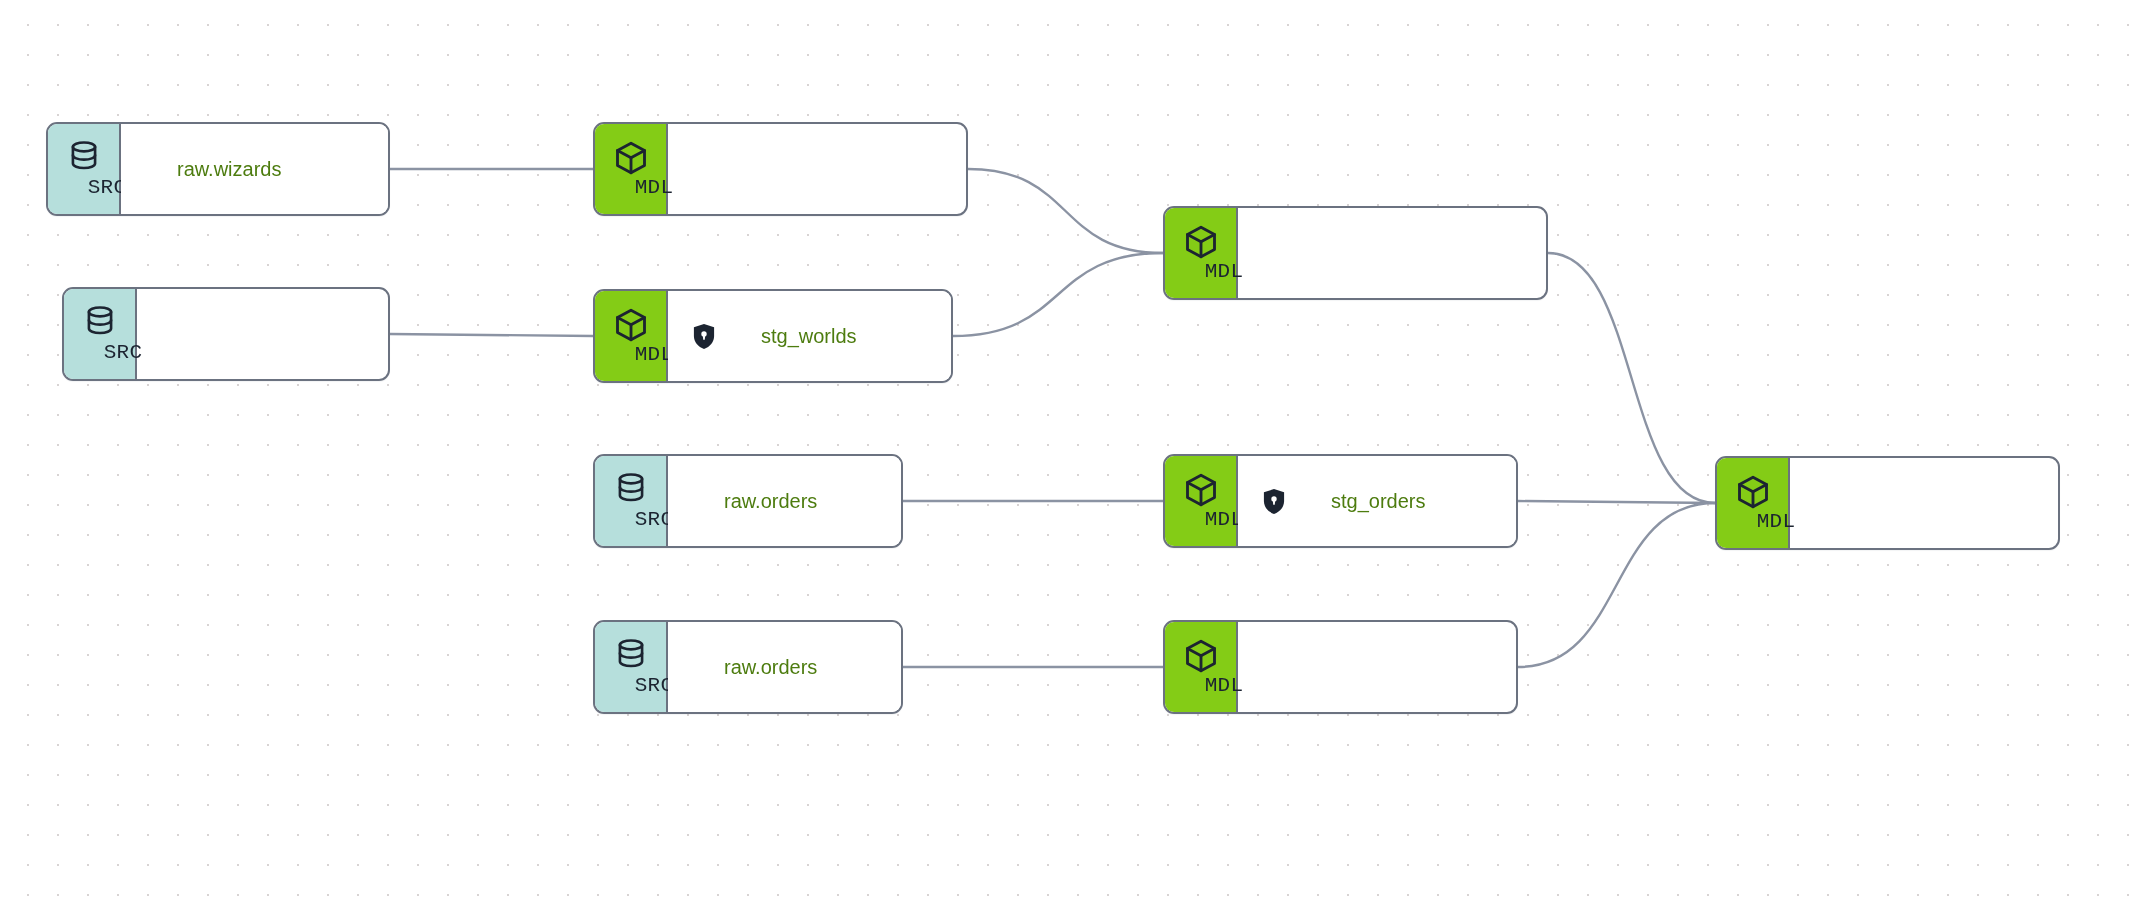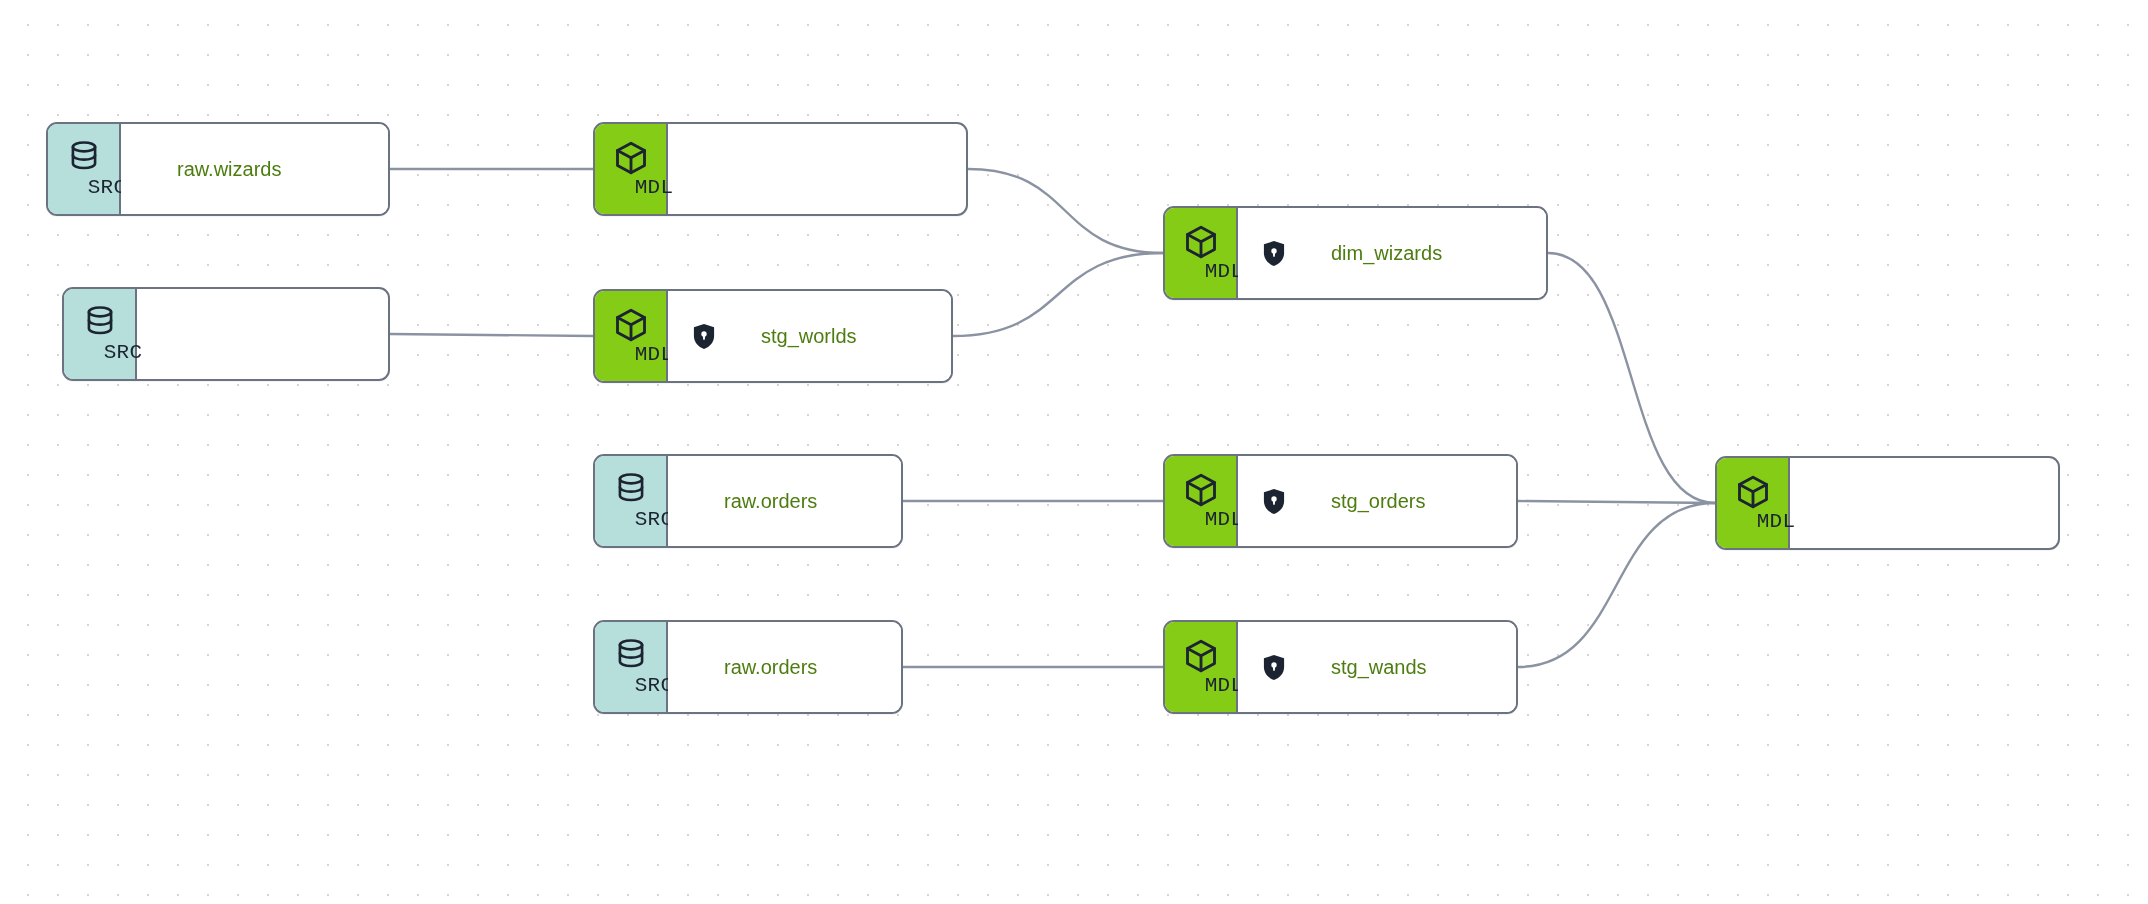--- a/index.html
+++ b/index.html
@@ -232,52 +232,32 @@
         <div class="badge mdl">
   <span class="badge-icon">
     <svg width="36" height="36" viewBox="0 0 24 24" fill="none" stroke="#1c2431" stroke-width="1.9" stroke-linecap="round" stroke-linejoin="round">
       <path d="M12 2.2 21 7v10l-9 4.8L3 17V7l9-4.8z"></path>
       <path d="M3 7l9 4.9L21 7"></path>
       <path d="M12 11.9v9.9"></path>
     </svg>
   </span>
 <span class="badge-label">MDL</span>
         </div>
-        <div class="node-body">
-  <span class="shield-icon">
-    <svg width="24" height="27" viewBox="0 0 20 23" fill="none">
-      <path d="M10 0.9 18.6 3.6v7.4c0 5.2-3.6 9.3-8.6 11.1C5 20.3 1.4 16.2 1.4 11V3.6L10 0.9z" fill="#1c2431"></path>
-      <circle cx="10" cy="9.4" r="2.3" fill="#ffffff"></circle>
-      <path d="M8.9 9.9h2.2l-.45 4.3H9.35L8.9 9.9z" fill="#ffffff"></path>
-    </svg>
-  </span>
-<span class="node-title">stg_wands</span>
-        </div>
       </div>
       <div class="node" style="left: 1163px; top: 206px; width: 385px; height: 94px;">
         <div class="badge mdl">
   <span class="badge-icon">
     <svg width="36" height="36" viewBox="0 0 24 24" fill="none" stroke="#1c2431" stroke-width="1.9" stroke-linecap="round" stroke-linejoin="round">
       <path d="M12 2.2 21 7v10l-9 4.8L3 17V7l9-4.8z"></path>
       <path d="M3 7l9 4.9L21 7"></path>
       <path d="M12 11.9v9.9"></path>
     </svg>
   </span>
 <span class="badge-label">MDL</span>
         </div>
-        <div class="node-body">
-  <span class="shield-icon">
-    <svg width="24" height="27" viewBox="0 0 20 23" fill="none">
-      <path d="M10 0.9 18.6 3.6v7.4c0 5.2-3.6 9.3-8.6 11.1C5 20.3 1.4 16.2 1.4 11V3.6L10 0.9z" fill="#1c2431"></path>
-      <circle cx="10" cy="9.4" r="2.3" fill="#ffffff"></circle>
-      <path d="M8.9 9.9h2.2l-.45 4.3H9.35L8.9 9.9z" fill="#ffffff"></path>
-    </svg>
-  </span>
-<span class="node-title">dim_wizards</span>
-        </div>
       </div>
       <div class="node" style="left: 1715px; top: 456px; width: 345px; height: 94px;">
         <div class="badge mdl">
   <span class="badge-icon">
     <svg width="36" height="36" viewBox="0 0 24 24" fill="none" stroke="#1c2431" stroke-width="1.9" stroke-linecap="round" stroke-linejoin="round">
       <path d="M12 2.2 21 7v10l-9 4.8L3 17V7l9-4.8z"></path>
       <path d="M3 7l9 4.9L21 7"></path>
       <path d="M12 11.9v9.9"></path>
     </svg>
   </span>

